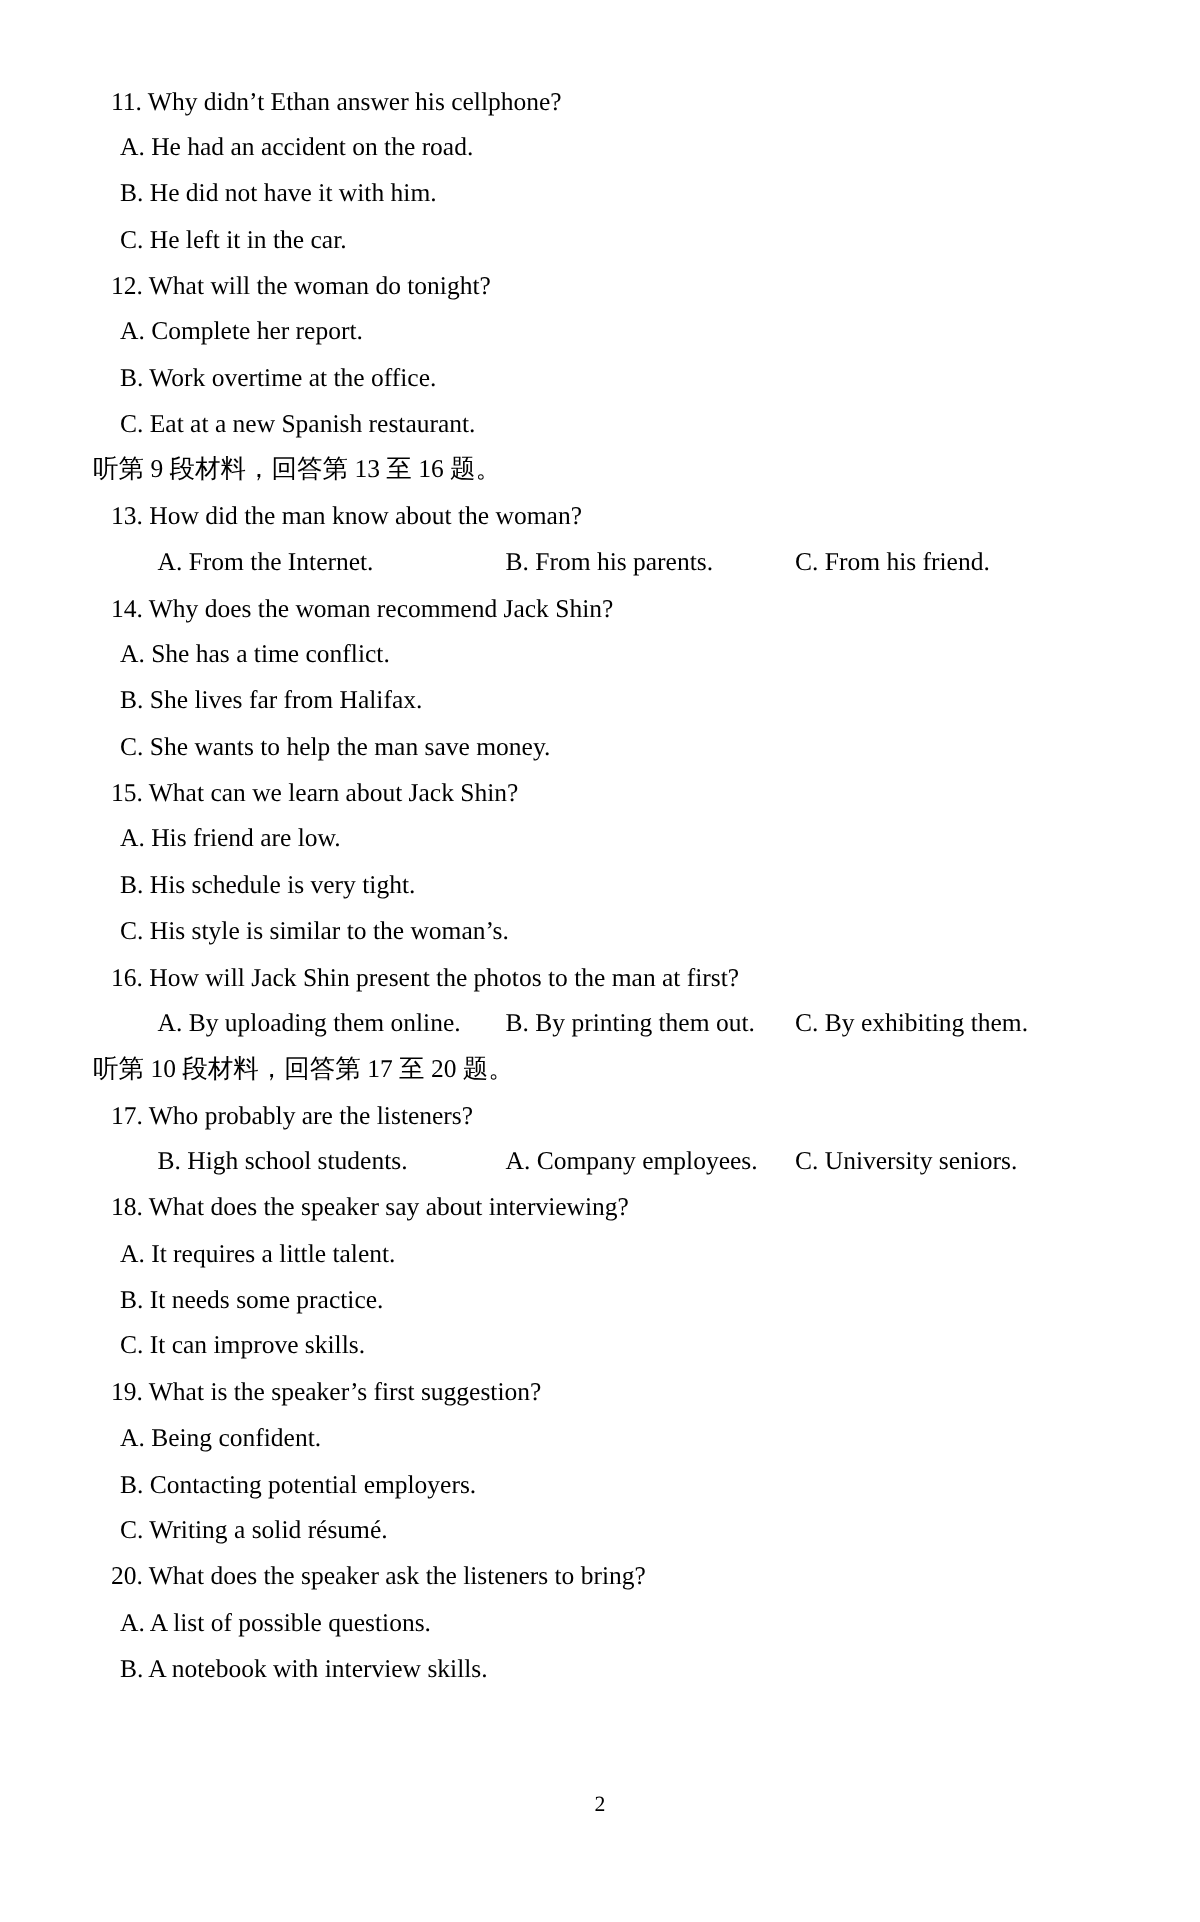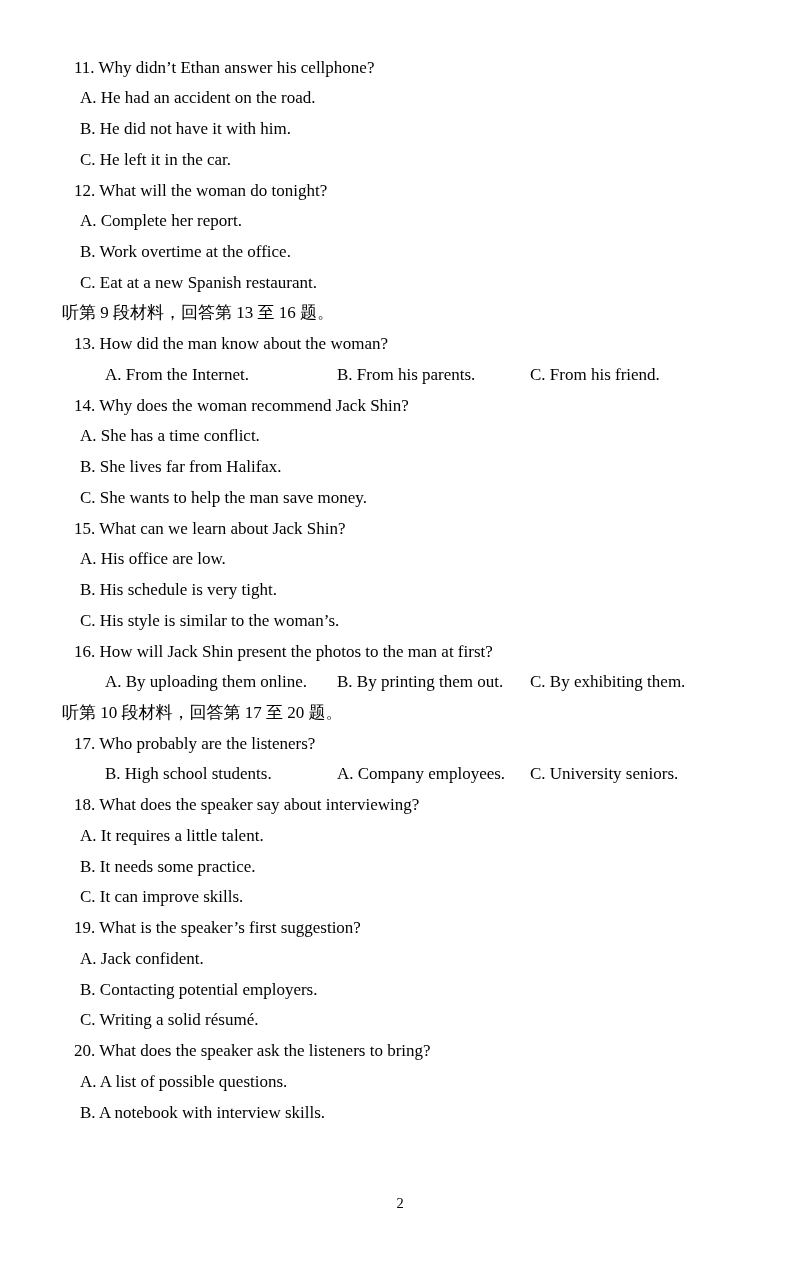--- a/index.html
+++ b/index.html
@@ -87,21 +87,21 @@
         </div>
       </div>
       <div class="question">
         <div class="question-text">14. Why does the woman recommend Jack Shin?</div>
         <div class="option-stacked">A. She has a time conflict.</div>
         <div class="option-stacked">B. She lives far from Halifax.</div>
         <div class="option-stacked">C. She wants to help the man save money.</div>
       </div>
       <div class="question">
         <div class="question-text">15. What can we learn about Jack Shin?</div>
-        <div class="option-stacked">A. His office are low.</div>
+        <div class="option-stacked">A. His friend are low.</div>
         <div class="option-stacked">B. His schedule is very tight.</div>
         <div class="option-stacked">C. His style is similar to the woman’s.</div>
       </div>
       <div class="question">
         <div class="question-text">16. How will Jack Shin present the photos to the man at first?</div>
         <div class="options-inline">
           <span class="option">A. By uploading them online.</span>
           <span class="option">B. By printing them out.</span>
           <span class="option">C. By exhibiting them.</span>
         </div>
@@ -116,21 +116,21 @@
         </div>
       </div>
       <div class="question">
         <div class="question-text">18. What does the speaker say about interviewing?</div>
         <div class="option-stacked">A. It requires a little talent.</div>
         <div class="option-stacked">B. It needs some practice.</div>
         <div class="option-stacked">C. It can improve skills.</div>
       </div>
       <div class="question">
         <div class="question-text">19. What is the speaker’s first suggestion?</div>
-        <div class="option-stacked">A. Jack confident.</div>
+        <div class="option-stacked">A. Being confident.</div>
         <div class="option-stacked">B. Contacting potential employers.</div>
         <div class="option-stacked">C. Writing a solid résumé.</div>
       </div>
       <div class="question">
         <div class="question-text">20. What does the speaker ask the listeners to bring?</div>
         <div class="option-stacked">A. A list of possible questions.</div>
         <div class="option-stacked">B. A notebook with interview skills.</div>
       </div>
     </div>
   <div class="page-number">2</div>

